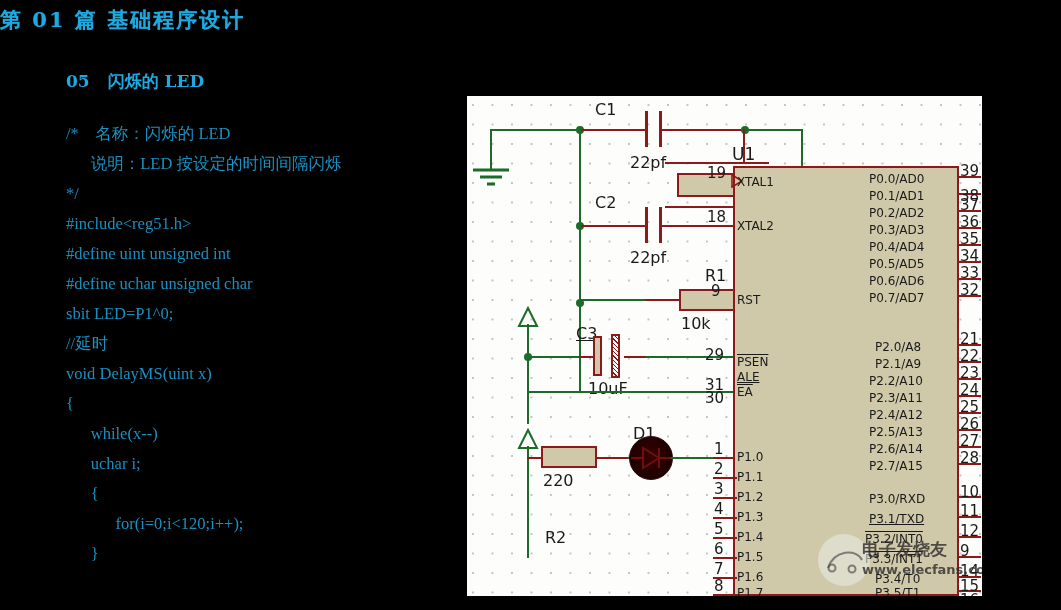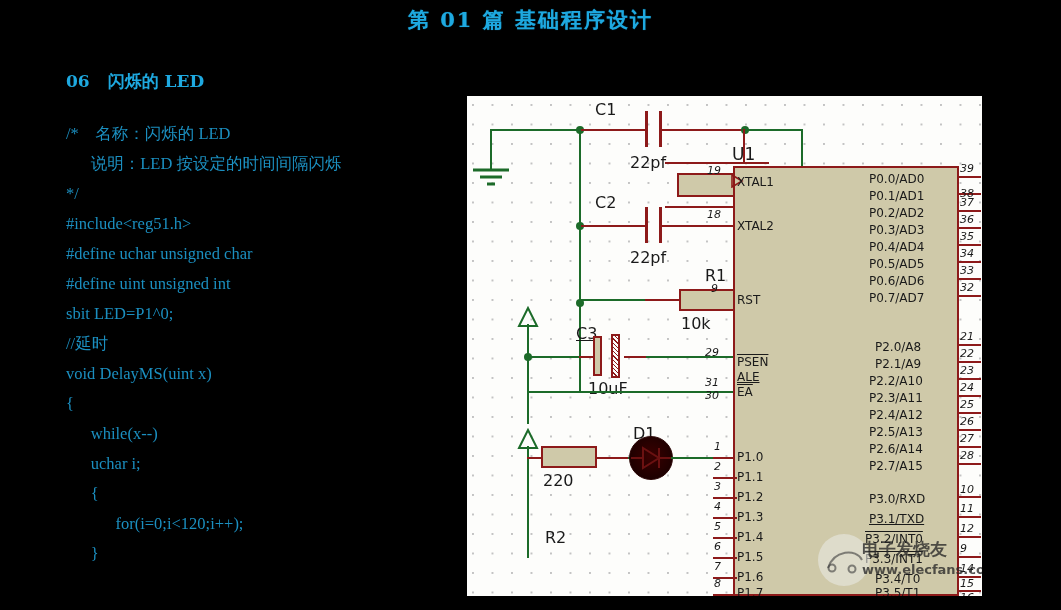--- a/index.html
+++ b/index.html
@@ -13,21 +13,20 @@
   #page {
     position: relative;
     width: 1061px; height: 610px;
     background: #000000;
   }
 
   
   .doc-title {
     position: absolute;
     top: 6px; left: 0; width: 1061px;
-    text-align: center;
     color: #1ea9e0;
     font-size: 21px;
     font-weight: bold;
     letter-spacing: 2px;
     font-family: "DejaVu Serif", "Liberation Serif", serif;
     text-shadow: 0 0 1px #0d6c92;
   }
 
   
   .code-col {
@@ -79,21 +78,21 @@
     background: #1c6b29; border-radius: 50%;
   }
   .lbl {
     position: absolute;
     font-family: "DejaVu Sans", "Liberation Sans", sans-serif;
     color: #1a1a1a;
     white-space: nowrap;
   }
   .lbl.big { font-size: 16px; }
   .lbl.sm  { font-size: 16px; }
-  .lbl.pin { font-size: 11px; font-style: italic; }
+  .lbl.pin { font-size: 15px; }
   .lbl.port{ font-size: 12px; }
 
   
   .cap-plate { position: absolute; width: 3px; background: #8d1a1a; }
   
   .res {
     position: absolute;
     background: #cfc9a9;
     border: 2px solid #8d1a1a;
   }
@@ -170,28 +169,28 @@
 </style>
 </head>
 <body>
 
 <div id="page">
 
   <div class="doc-title">第 01 篇 基础程序设计</div>
 
   <div class="code-col">
     <div class="sec-head">
-      <span class="num">06</span><span>闪烁的 LED</span>
+      <span class="num">05</span><span>闪烁的 LED</span>
     </div>
     <div class="code-line cjk">/*    名称：闪烁的 LED</div>
     <div class="code-line cjk">      说明：LED 按设定的时间间隔闪烁</div>
     <div class="code-line">*/</div>
     <div class="code-line">#include&lt;reg51.h&gt;</div>
+    <div class="code-line">#define uint unsigned int</div>
     <div class="code-line">#define uchar unsigned char</div>
-    <div class="code-line">#define uint unsigned int</div>
     <div class="code-line">sbit LED=P1^0;</div>
     <div class="code-line cjk">//延时</div>
     <div class="code-line">void DelayMS(uint x)</div>
     <div class="code-line">{</div>
     <div class="code-line">      while(x--)</div>
     <div class="code-line">      uchar i;</div>
     <div class="code-line">      {</div>
     <div class="code-line">            for(i=0;i&lt;120;i++);</div>
     <div class="code-line">      }</div>
   </div>

